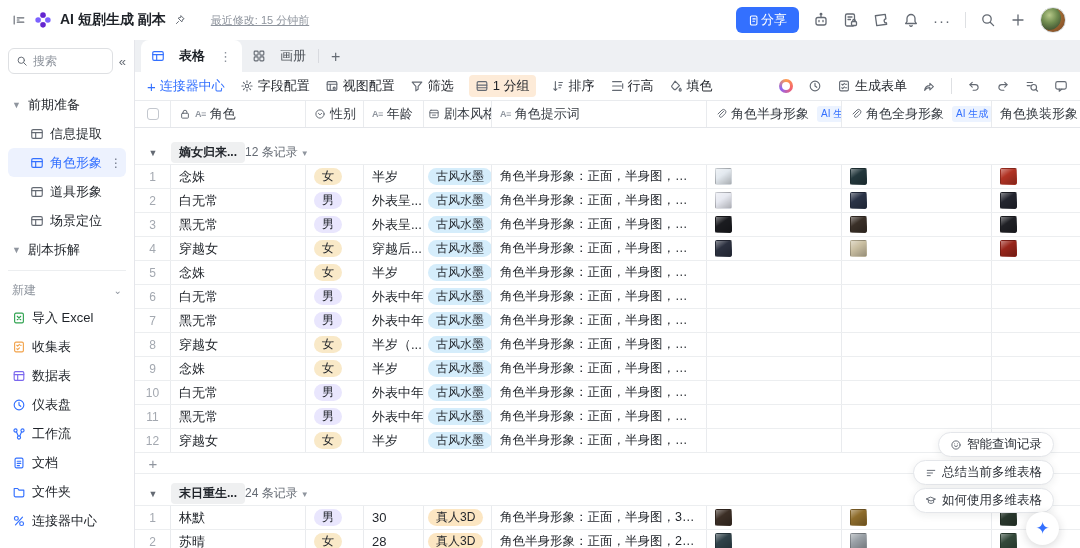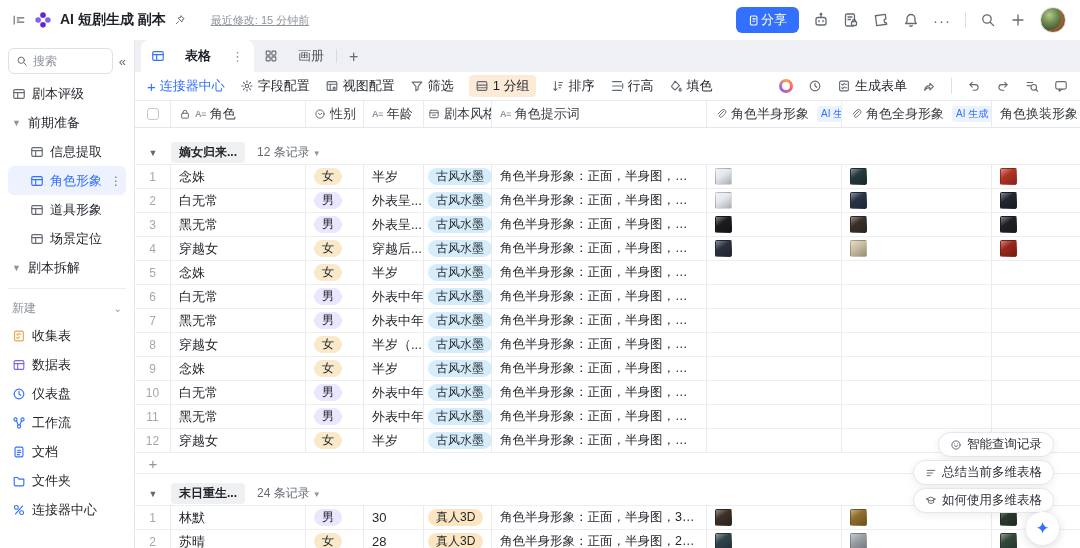--- a/index.html
+++ b/index.html
@@ -15,38 +15,38 @@
   .doc-title { font-size:14px; font-weight:bold; color:#1f2329; white-space:nowrap; }
   .modified { font-size:11px; color:#8f959e; margin-left:17px; white-space:nowrap;text-decoration:underline; }
   .tb-right { margin-left:auto; display:flex; align-items:center; gap:14px; }
   .share-btn { display:flex; align-items:center; background:#3370ff; color:#fff; border:none; border-radius:6px; height:26px; padding:0 12px; font-size:13px; cursor:pointer; }
   .share-btn .i { stroke:#fff; width:13px; height:13px; }
   .tb-divider { width:1px; height:16px; background:#dee0e3; }
   .avatar { width:26px; height:26px; border-radius:50%; background:radial-gradient(circle at 35% 30%, #b7c98a 0%, #6f8b4f 35%, #3c4d30 70%, #22301e 100%); box-shadow:inset -4px -2px 0 rgba(214,98,40,.55); border:1px solid #e2e4e8; }
   .more-dots { color:#646a73; font-size:15px; letter-spacing:1px; }
   
   .sidebar { position:absolute; left:0; top:40px; width:135px; bottom:0; background:#fff; border-right:1px solid #e5e6eb; padding:8px 8px 0 8px; }
-  .search-row { display:flex; align-items:center; gap:6px; margin-bottom:5px; }
+  .search-row { display:flex; align-items:center; gap:6px; margin-bottom:16px; }
   .search-box { flex:1; display:flex; align-items:center; gap:5px; border:1px solid #dee0e3; border-radius:6px; height:26px; padding:0 7px; color:#8f959e; }
   .search-box input { border:none; outline:none; width:100%; font-size:12px; color:#1f2329; background:transparent; }
   .search-box input::placeholder { color:#8f959e; }
   .collapse { color:#646a73; font-size:13px; cursor:pointer; }
   .side-item { display:flex; align-items:center; gap:6px; height:29px; border-radius:6px; padding:0 4px; cursor:pointer; white-space:nowrap; }
   .side-item.lvl1 { padding-left:22px; }
   .side-item.active { background:#edf2fe; color:#3370ff; }
   .side-item.active .i { stroke:#3370ff; }
   .side-item .caret { font-size:9px; color:#8f959e; width:10px; }
   .side-item .kebab { margin-left:auto; color:#6e7687; font-size:12px; }
   .side-divider { height:1px; background:#eceef0; margin:6px 0; }
   .new-row { display:flex; align-items:center; height:26px; color:#8f959e; font-size:12px; padding:0 4px; cursor:pointer; }
   .new-row .chev { margin-left:auto; font-size:10px; color:#8f959e; }
   
   .main { position:absolute; left:135px; top:40px; right:0; bottom:0; display:flex; flex-direction:column; }
   .tabstrip { height:32px; background:#eef0f3; display:flex; align-items:flex-end; padding-left:6px; flex:none; }
-  .tab { display:flex; align-items:center; gap:20px; height:32px; padding:0 10px; color:#51565d; cursor:pointer; }
+  .tab { display:flex; align-items:center; gap:14px; height:32px; padding:0 10px; color:#51565d; cursor:pointer; }
   .tab.active { background:#fff; border-radius:8px 8px 0 0; color:#1f2329; font-weight:bold; }
   .tab .kebab { color:#8f959e; font-weight:normal; }
   .tab-sep { width:1px; height:14px; background:#d8dadf; margin:0 2px 9px 2px; }
   .tab-plus { color:#646a73; font-size:16px; padding:0 10px 6px 10px; cursor:pointer; }
   .toolbar { height:28px; background:#fff; display:flex; align-items:center; gap:15px; padding:0 12px; flex:none; white-space:nowrap; }
   .tbtn { display:flex; align-items:center; gap:4px; color:#1f2329; cursor:pointer; font-size:13px; }
   .tbtn.primary { color:#3370ff; }
   .tbtn.primary .plus { font-size:15px; }
   .tbtn.grouped { background:#fdebd8; border-radius:4px; padding:2px 6px; }
   .tb-spacer { flex:1; }
@@ -68,21 +68,21 @@
   .ghead { height:28px; border-top:1px solid #e9ebee; border-bottom:1px solid #e4e6ea; color:#2b2f36; }
   .ghead .gcell { color:#363b42; }
   .checkbox { width:12px; height:12px; border:1.4px solid #c3c7ce; border-radius:3px; cursor:pointer; }
   .ftype { font-size:9px; color:#8f959e; font-weight:bold; letter-spacing:-.5px; flex:none; }
   .ai-badge { font-size:10px; color:#3370ff; background:#ecf3ff; border-radius:3px; padding:1px 4px; margin-left:4px; flex:none; }
   .spacer13 { height:13px; }
   .spacer8 { height:8px; }
   .group-row { height:23px; }
   .group-caret { width:36px; text-align:center; color:#646a73; font-size:9px; cursor:pointer; flex:none; }
   .group-badge { background:#eff0f1; border-radius:4px; padding:2px 8px; font-weight:bold; font-size:12px; cursor:default; }
-  .group-count { color:#646a73; font-size:12px; margin-left:12px; cursor:pointer; }
+  .group-count { color:#646a73; font-size:12px; cursor:pointer; }
   .group-count .dn { font-size:8px; color:#8f959e; margin-left:3px; }
   .drow { height:24px; border-top:1px solid #eceef0; }
   .drow:first-of-type { border-top:none; }
   .tag { border-radius:9px; padding:1px 8px; font-size:12px; line-height:15px; }
   .prompt-txt { overflow:hidden; text-overflow:ellipsis; white-space:nowrap; font-size:12.5px; }
   .thumb { width:17px; height:17px; border-radius:2px; border:1px solid rgba(0,0,0,.08); background-image:linear-gradient(145deg, rgba(255,255,255,.45), rgba(255,255,255,0) 40%, rgba(0,0,0,.25)); cursor:pointer; }
   .plus-row { height:22px; border-top:1px solid #eceef0; border-bottom:1px solid #eceef0; color:#8f959e; }
   .plus-row .pc { width:36px; text-align:center; font-size:15px; cursor:pointer; }
   
   .pills { position:absolute; right:26px; top:432px; display:flex; flex-direction:column; align-items:flex-end; gap:3px; z-index:9; }
@@ -159,27 +159,20 @@
       <svg class="i sm" viewBox="0 0 16 16">
           <circle cx="7" cy="7" r="4.2"></circle>
           <path d="M10.2 10.2L13.6 13.6"></path>
         </svg>
       <input type="text" placeholder="搜索" style="">
     </div>
     <span class="collapse">«</span>
   </div>
   <div id="sidebar-tree">
       <div class="side-item">
-        <svg class="i" viewBox="0 0 16 16">
-          <rect x="2" y="3" width="12" height="10" rx="1.5"></rect>
-          <path d="M2 6.4h12M6.5 6.4V13"></path>
-        </svg>
-        <span>剧本评级</span>
-      </div>
-      <div class="side-item">
         <span class="caret">▼</span>
         <span>前期准备</span>
       </div>
       <div class="side-item lvl1">
         <svg class="i" viewBox="0 0 16 16">
           <rect x="2" y="3" width="12" height="10" rx="1.5"></rect>
           <path d="M2 6.4h12M6.5 6.4V13"></path>
         </svg>
         <span>信息提取</span>
       </div>
@@ -209,20 +202,29 @@
         <span class="caret">▼</span>
         <span>剧本拆解</span>
       </div>
     </div>
   <div class="side-divider"></div>
   <div class="new-row">
     <span>新建</span>
     <span class="chev">⌄</span>
   </div>
   <div id="sidebar-new">
+      <div class="side-item">
+        <span style="display:flex">
+          <svg class="i" viewBox="0 0 16 16" style="stroke:#2ea24f">
+            <rect x="3" y="2.5" width="10" height="11" rx="1.5"></rect>
+            <path d="M6 6l4 4M10 6l-4 4"></path>
+          </svg>
+        </span>
+        <span>导入 Excel</span>
+      </div>
       <div class="side-item">
         <span style="display:flex">
           <svg class="i" viewBox="0 0 16 16" style="stroke:#f2a24a">
             <rect x="3" y="2.5" width="10" height="11" rx="1.5"></rect>
             <path d="M5.5 6l1 1 2-2M9.5 6h1M5.5 10l1 1 2-2"></path>
           </svg>
         </span>
         <span>收集表</span>
       </div>
       <div class="side-item">

